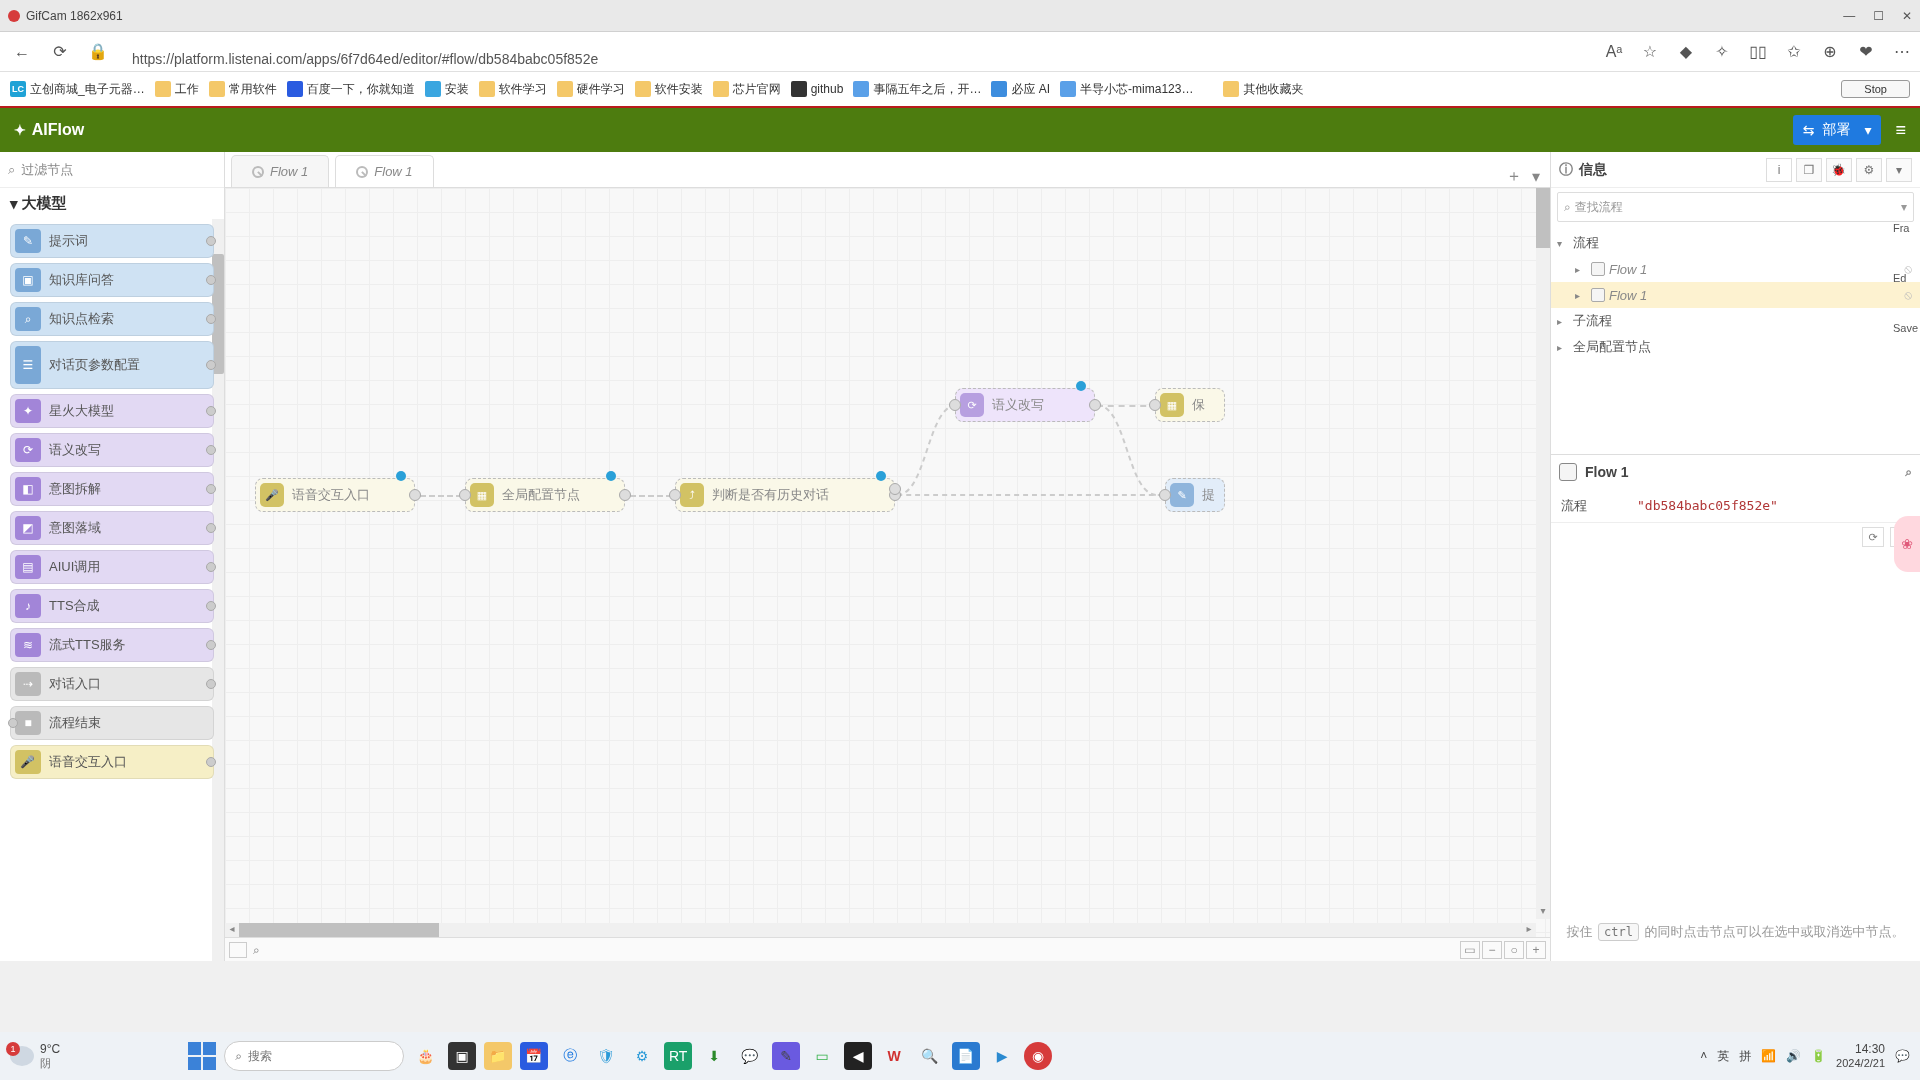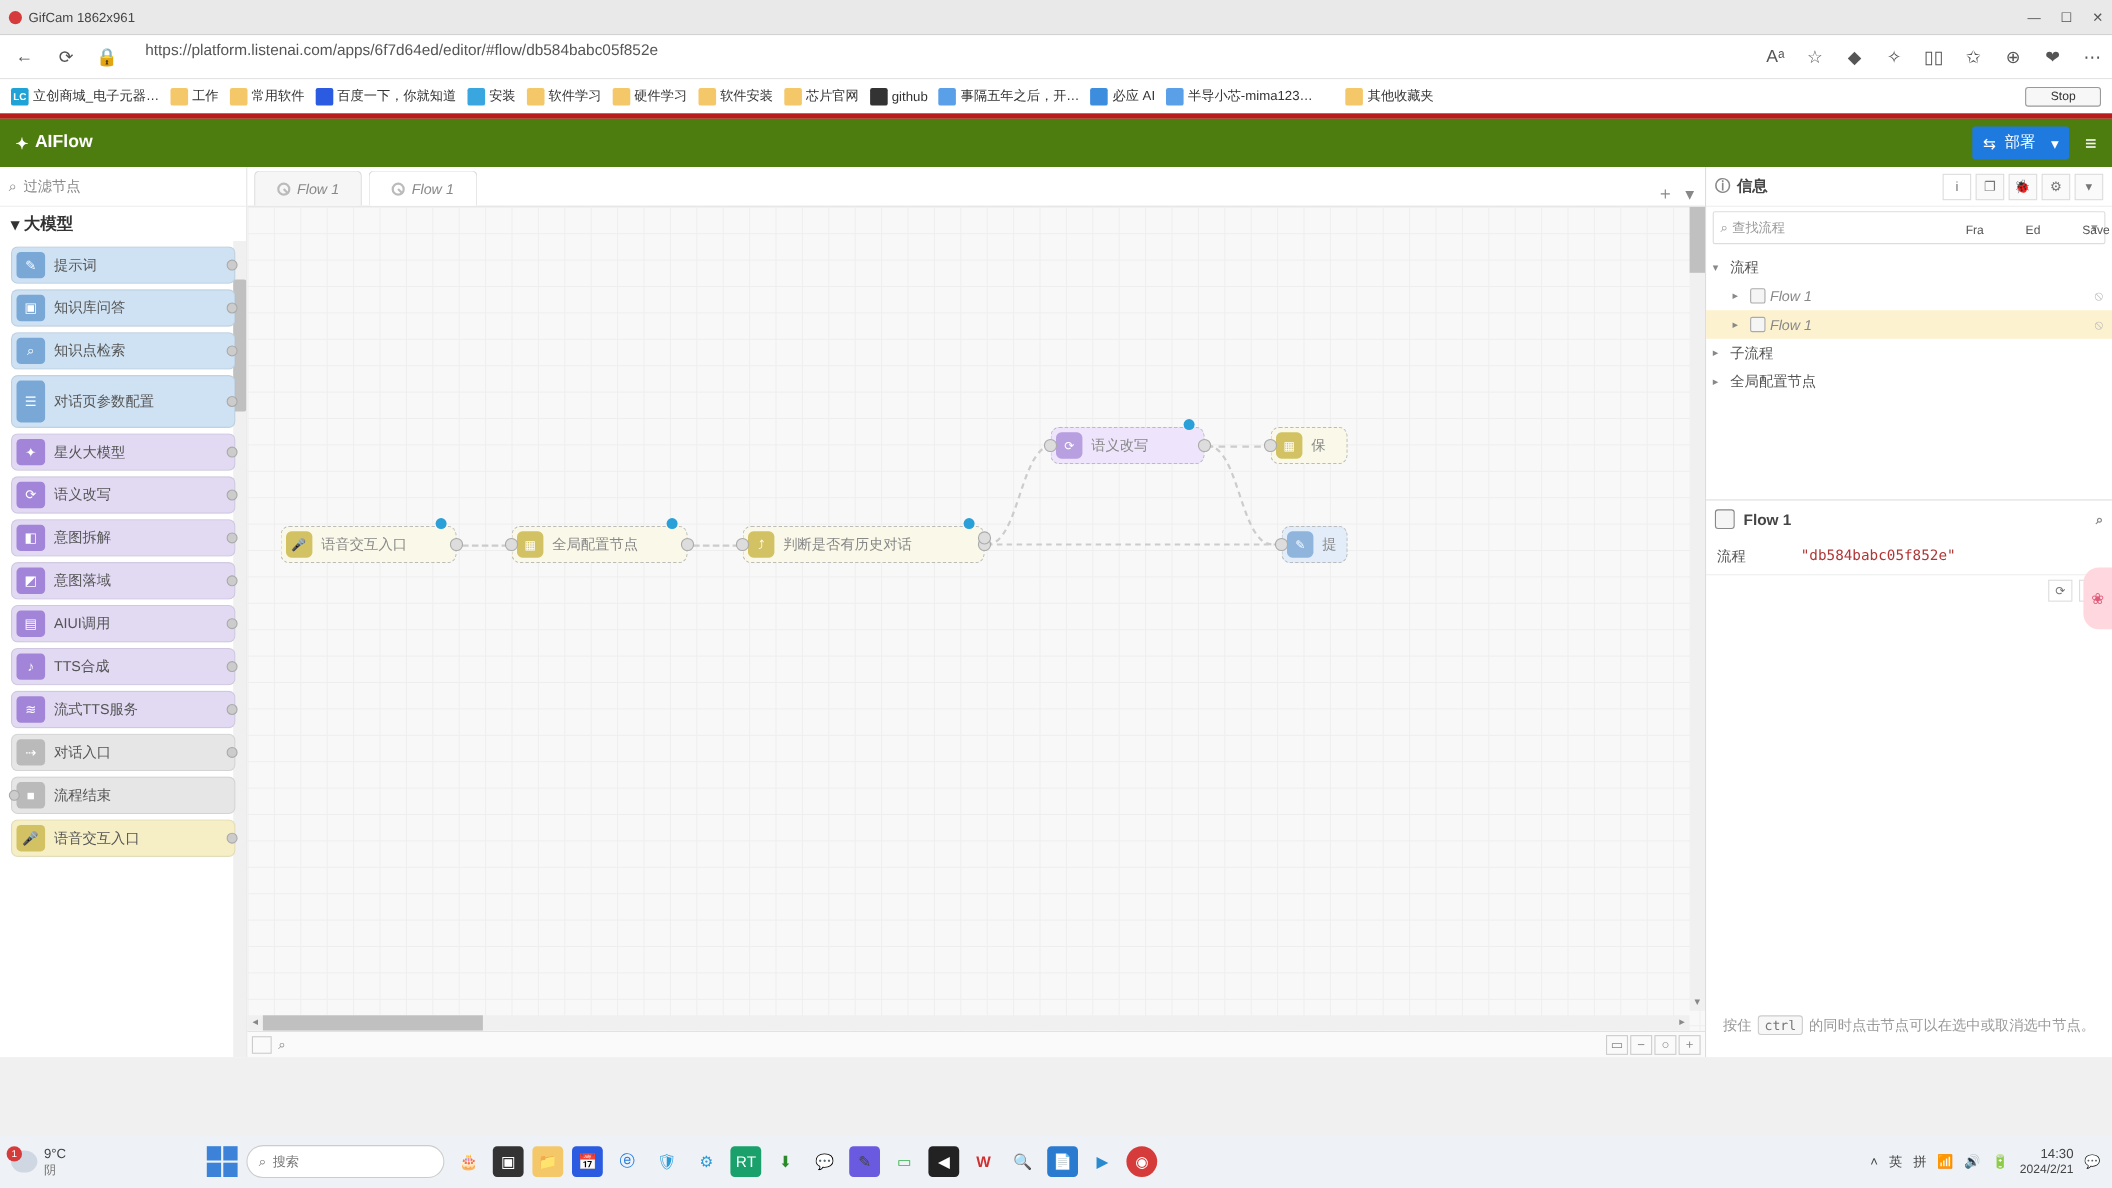--- a/index.html
+++ b/index.html
@@ -6,26 +6,26 @@
 body { width: 1920px; height: 1080px; background: #f0f0f0; overflow: hidden; position: relative; }
 
 
 .titlebar { height: 32px; background: #e9e9e9; display: flex; align-items: center; padding: 0 8px; font-size: 12px; color: #444; border-bottom: 1px solid #d0d0d0; }
 .titlebar .dot { width: 12px; height: 12px; background: #d63b3b; border-radius: 50%; margin-right: 6px; }
 .titlebar .wincontrols { margin-left: auto; display: flex; gap: 18px; color: #555; }
 
 
 .urlrow { height: 40px; background: #fff; display: flex; align-items: center; padding: 0 8px; gap: 10px; border-bottom: 1px solid #e0e0e0; }
 .urlrow .navbtn { width: 28px; height: 28px; display: flex; align-items: center; justify-content: center; color: #555; border-radius: 4px; }
-.urlrow .urlbox { flex: 0 0 auto; width: 700px; height: 30px; display: flex; align-items: flex-start; padding: 0 10px; color: #555; font-size: 14px; }
+.urlrow .urlbox { flex: 0 0 auto; width: 700px; height: 30px; display: flex; align-items: flex-end; padding: 0 10px; color: #555; font-size: 14px; }
 .urlrow .icons-right { margin-left: auto; display: flex; gap: 16px; color: #555; align-items: center; }
 .urlrow .icons-right > * { width: 20px; height: 20px; display:flex; align-items:center; justify-content:center; }
 
 
-.bookbar { height: 36px; background: #fff; display: flex; align-items: center; gap: 10px; padding: 0 10px; font-size: 12px; color: #333; border-bottom: 5px solid #b91c1c; overflow:hidden; }
+.bookbar { height: 36px; background: #fff; display: flex; align-items: center; gap: 10px; padding: 0 10px; font-size: 12px; color: #333; border-bottom: 2px solid #b91c1c; overflow:hidden; }
 .bookbar .bm { display: flex; align-items: center; gap: 4px; white-space: nowrap; }
 .bookbar .bm .ico { width: 16px; height: 16px; background: #6aa0ea; border-radius: 2px; display:inline-block; }
 .bookbar .bm .ico.lc { background:#1fa2d6; color:#fff; font-size:9px; font-weight:bold; display:flex; align-items:center; justify-content:center; }
 .bookbar .bm .ico.folder { background:#f4c869; }
 .bookbar .bm .ico.baidu { background:#2a5be0; }
 .bookbar .bm .ico.edge { background:#3aa6e0; }
 .bookbar .bm .ico.gh { background:#333; }
 .bookbar .bm .ico.bingai { background:#3d8dde; }
 .bookbar .bm .ico.doc { background:#5aa0e8; }
 .bookbar .stopbtn { margin-left:auto; padding:2px 22px; border:1px solid #999; font-size:11px; color:#333; background:#f7f7f7; border-radius:3px; }
@@ -147,21 +147,21 @@
 .taskbar .weather .badge { position:absolute; top:-4px; left:-4px; width:14px; height:14px; background:#d63b3b; color:#fff; border-radius:50%; font-size:9px; display:flex; align-items:center; justify-content:center; }
 .taskbar .start { width:28px; height:28px; display:grid; grid-template-columns:1fr 1fr; grid-template-rows:1fr 1fr; gap:2px; margin-left:120px; }
 .taskbar .start div { background:#3b82d8; }
 .taskbar .searchbox { display:flex; align-items:center; gap:6px; background:#fff; border:1px solid #ccc; border-radius:16px; height:30px; padding:0 10px; width:180px; color:#777; }
 .taskbar .tray { margin-left:auto; display:flex; align-items:center; gap:10px; }
 .taskbar .tray .clock { text-align:right; line-height:1.1; }
 .taskbar .appicon { width:28px; height:28px; border-radius:4px; display:flex; align-items:center; justify-content:center; font-size:14px; }
 
 
 .sidepull { position:absolute; right:0; top:45%; width:26px; height:56px; background:#ffd8df; border-top-left-radius:14px; border-bottom-left-radius:14px; display:flex; align-items:center; justify-content:center; color:#e05a7a; font-size:14px; }
-.rightpagelabels { position:absolute; right:2px; top:52px; display:flex; flex-direction:row; gap:38px; font-size:11px; color:#555;text-align:center; }
+.rightpagelabels { position:absolute; right:2px; top:70px; display:flex; flex-direction:column; gap:38px; font-size:11px; color:#555; }
 svg.link { position:absolute; overflow:visible; pointer-events:none; }
 svg.link path { stroke:#ccc; stroke-width:2; stroke-dasharray:5 4; fill:none; }
 </style>
 </head>
 <body>
 
 <div class="titlebar">
   <span class="dot"></span>
   <span>GifCam 1862x961</span>
   <div class="wincontrols">

